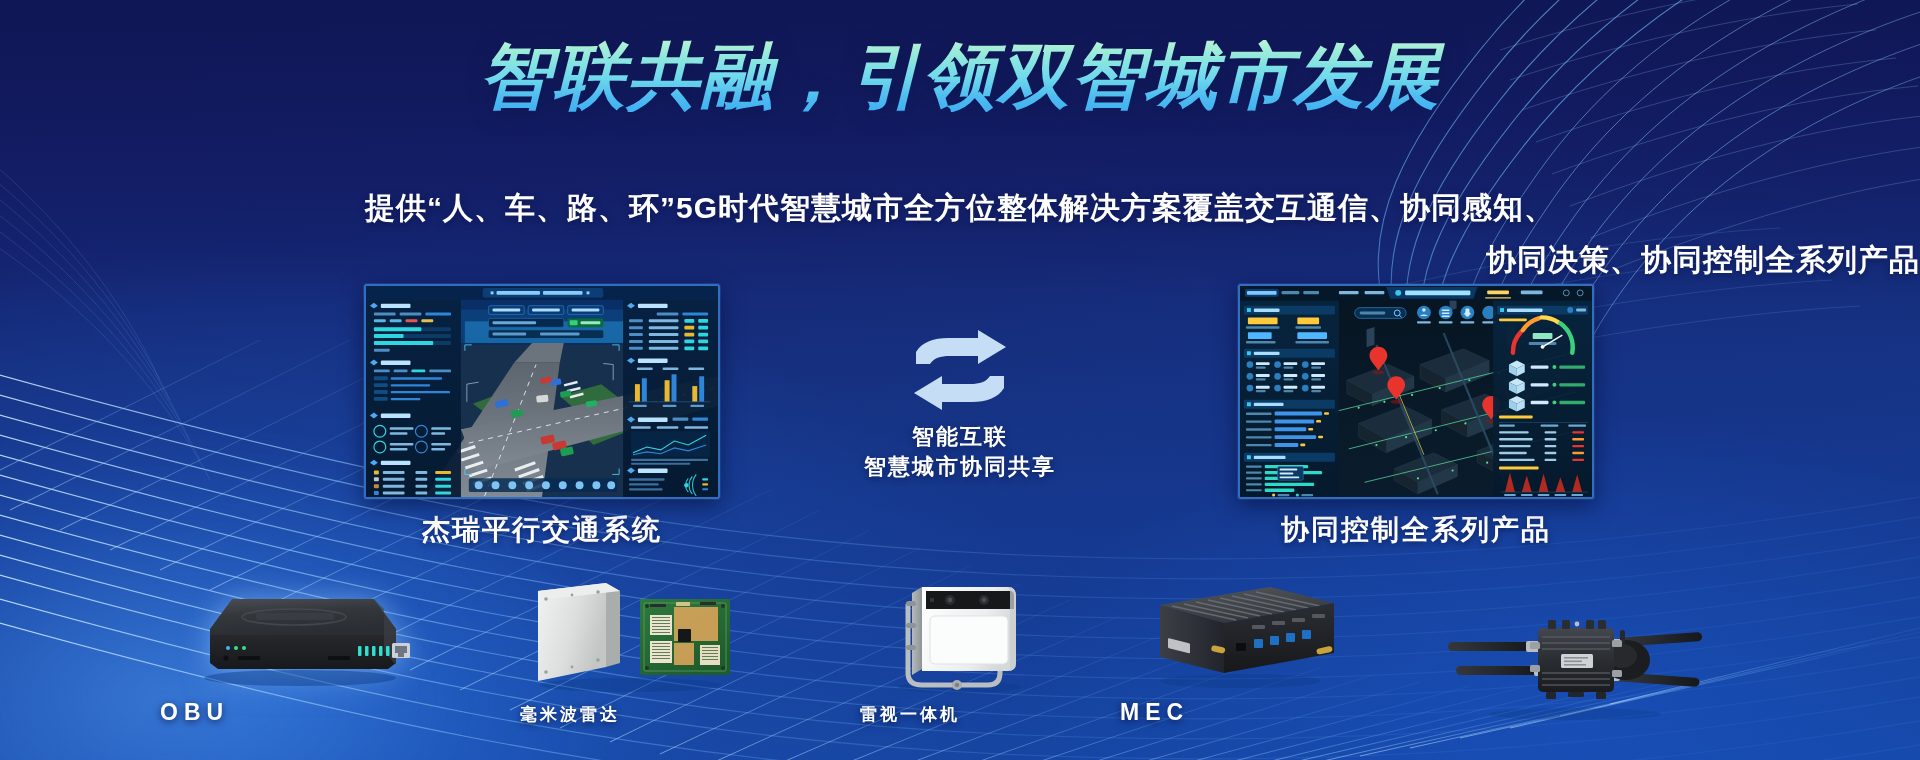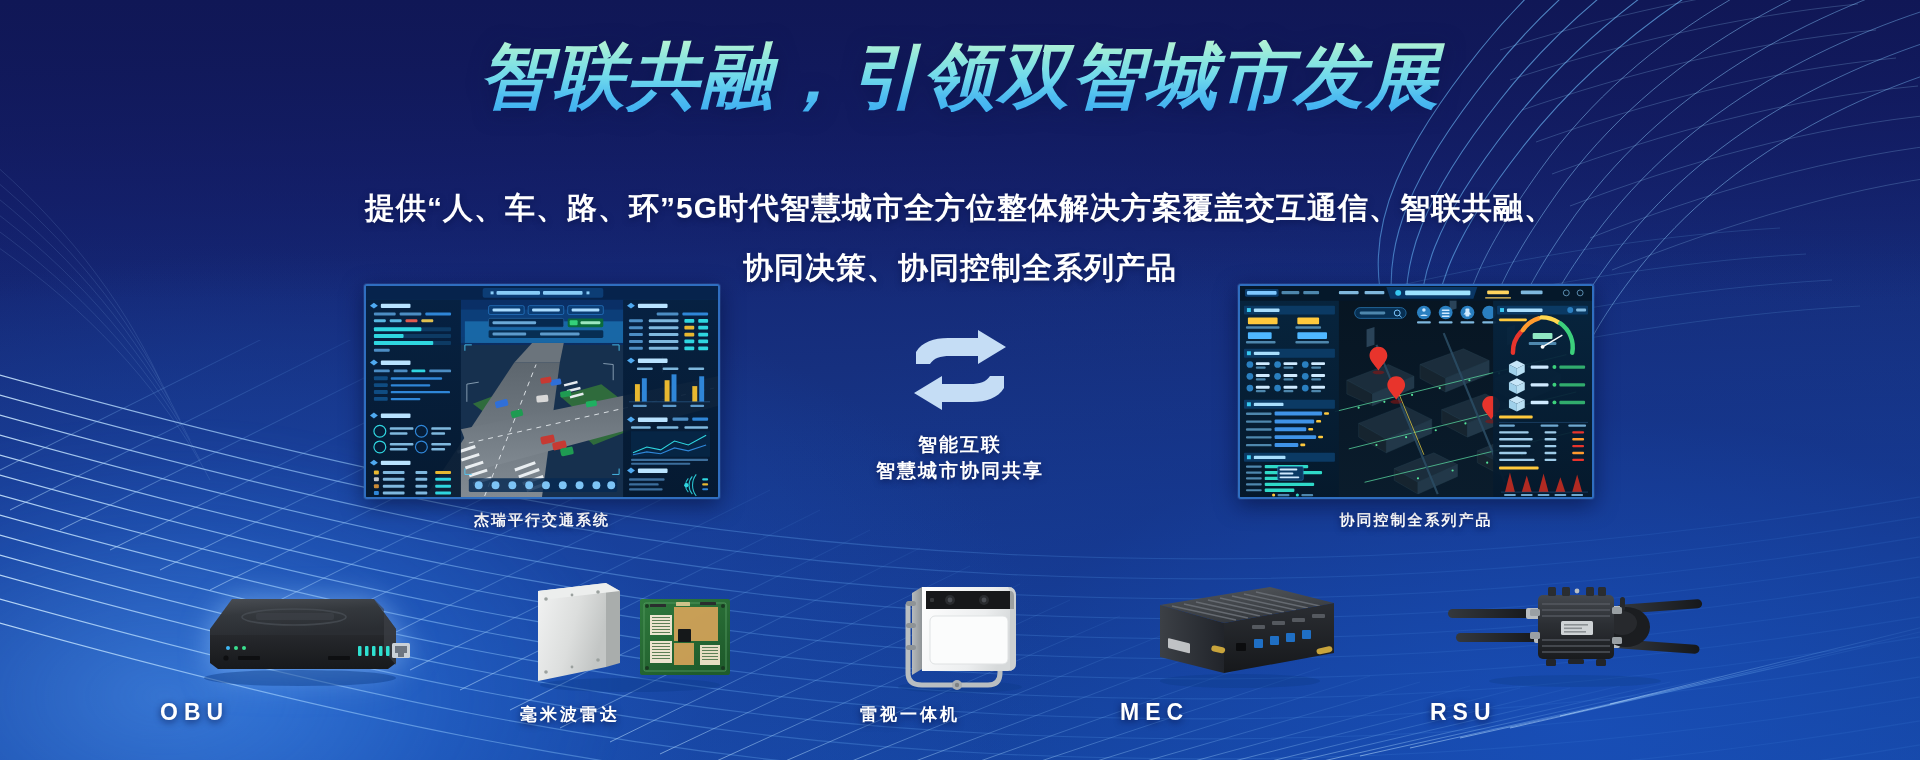--- a/index.html
+++ b/index.html
@@ -52,47 +52,47 @@
     filter:drop-shadow(0 3px 10px rgba(8,16,70,0.55));
   }
   .subline {
     position:absolute; left:0; width:100%;
     text-align:center; color:#ffffff;
     font-size:30px; font-weight:700; letter-spacing:1px;
     text-shadow:0 2px 6px rgba(6,14,60,0.55);
     white-space:nowrap;
   }
   .subline.l1 { top:188px; }
-  .subline.l2 { top:248px; }
+  .subline.l2 { top:240px;text-align:right; }
 
   
   .panel-wrap { position:absolute; }
   .panel-wrap.left  { left:364px; top:284px; }
   .panel-wrap.right { left:1238px; top:284px; }
   .panel {
     width:356px; height:215px;
     border:2px solid #2f6ec0;
     border-radius:3px;
     background:#05142c;
     position:relative; overflow:hidden;
     box-shadow:0 6px 22px rgba(4,10,45,0.55), 0 0 0 1px rgba(110,170,245,0.18);
   }
   .panel svg { position:absolute; inset:0; width:100%; height:100%; display:block; }
   .panel-caption {
     margin-top:12px; width:356px; text-align:center;
-    color:#ffffff; font-size:15px; font-weight:700; letter-spacing:2px;
+    color:#ffffff; font-size:28px; font-weight:700; letter-spacing:2px;
     text-shadow:0 2px 6px rgba(6,14,60,0.6);
     white-space:nowrap;
   }
 
   
   .exchange { position:absolute; left:845px; top:330px; width:230px; text-align:center; }
   .exchange .arrows { width:120px; height:92px; margin:0 auto; display:block; }
   .exchange .etext {
-    margin-top:10px; color:#ffffff; font-size:19px; font-weight:700;
+    color:#ffffff; font-size:22px; font-weight:700;
     letter-spacing:2px; line-height:1.38; white-space:nowrap;
     text-shadow:0 2px 6px rgba(6,14,60,0.6);
   }
 
   
   .products { position:absolute; left:0; bottom:34px; width:1920px; height:200px; }
   .product { position:absolute; bottom:0; }
   .product .art { position:relative; margin:0 auto; }
   .product .art svg { display:block; width:100%; height:100%; }
   .product .plabel {
@@ -252,21 +252,21 @@
           <path d="M1460 398 L 1820 318"></path>
             <path d="M1510 388 L 1870 306"></path>
           <path d="M1560 376 L 1920 292"></path>
             <path d="M1610 364 L 1960 278"></path>
         </g>
       </g>
     </svg>
   </div>
 
   <div class="headline">智联共融，引领双智城市发展</div>
-  <div class="subline l1">提供“人、车、路、环”5G时代智慧城市全方位整体解决方案覆盖交互通信、智联共融、</div>
+  <div class="subline l1">提供“人、车、路、环”5G时代智慧城市全方位整体解决方案覆盖交互通信、协同感知、</div>
   <div class="subline l2">协同决策、协同控制全系列产品</div>
 
   <div class="panel-wrap left">
     <div class="panel">
       <svg viewBox="0 0 356 215" preserveAspectRatio="none">
         <defs>
           <linearGradient id="skyg" x1="0" y1="0" x2="0" y2="1">
             <stop offset="0%" stop-color="#0d2f63"></stop>
               <stop offset="60%" stop-color="#0a2a5c"></stop>
               <stop offset="100%" stop-color="#0c3a70"></stop>
@@ -1287,17 +1287,16 @@
           </g>
 
           <g fill="#9aa0a4">
             <rect x="100" y="36" width="10" height="7" rx="1.5"></rect>
             <rect x="100" y="59" width="10" height="7" rx="1.5"></rect>
             <rect x="182" y="34" width="10" height="7" rx="1.5"></rect>
             <rect x="182" y="64" width="10" height="7" rx="1.5"></rect>
           </g>
         </svg>
       </div>
-      <div class="plabel">RSU</div>
     </div>
 
   </div>
 </div>
 
 </body></html>

